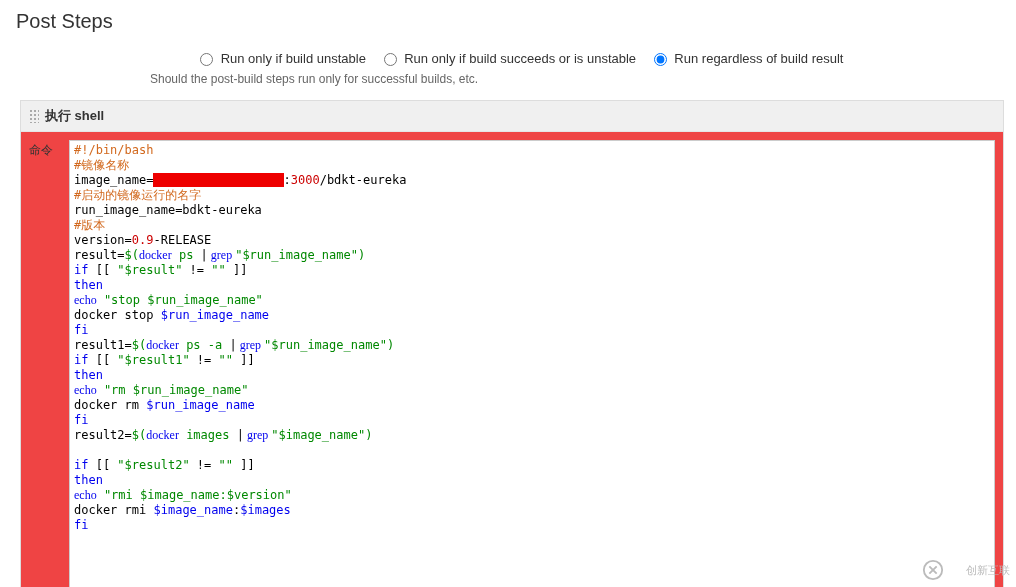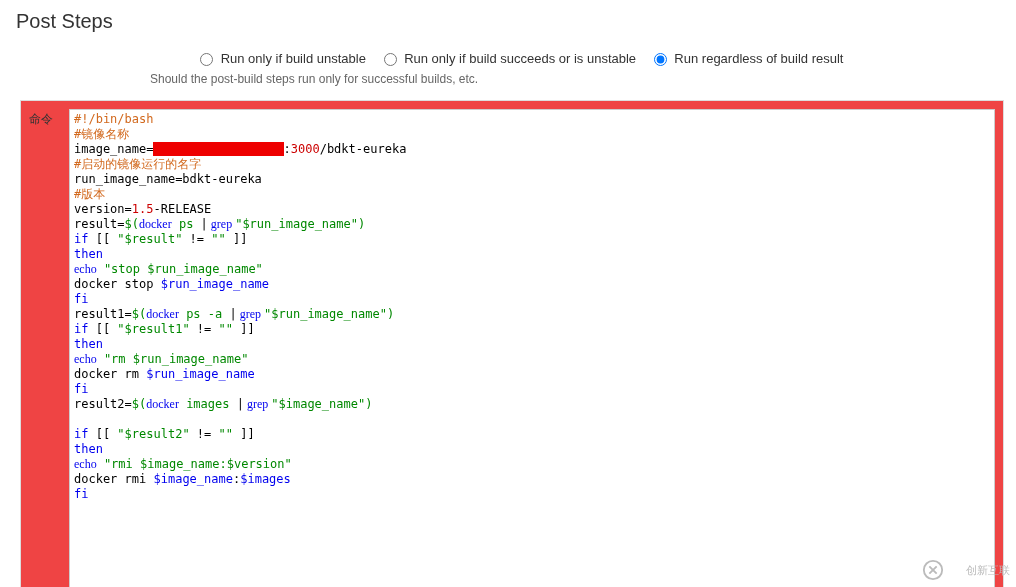--- a/index.html
+++ b/index.html
@@ -123,29 +123,33 @@
   </label>
   <label>
     <input type="radio" name="poststeps" checked="" style="">
     <span>Run regardless of build result</span>
   </label>
 </div>
 
 <div class="help-text">Should the post-build steps run only for successful builds, etc.</div>
 
 <div class="step-box">
+  <div class="step-title-bar">
+    <span class="drag-handle"></span>
+    <span>执行 shell</span>
+  </div>
   <div class="step-body">
     <div class="field-label">命令</div>
     <div class="code-area" id="code-area"><span class="comment-g">#!/bin/bash</span>
 <span class="comment-g">#镜像名称</span>
 image_name=<span class="redact">XXXXXXXXXXXXXXXXXX</span>:<span class="num-r">3000</span>/bdkt-eureka
 <span class="comment-g">#启动的镜像运行的名字</span>
 run_image_name=bdkt-eureka
 <span class="comment-g">#版本</span>
-version=<span class="num-r">1.5</span>-RELEASE
+version=<span class="num-r">0.9</span>-RELEASE
 result=<span class="sub-g">$(</span><span class="cmd-b">docker</span><span class="sub-g"> ps </span>|<span class="cmd-b"> grep </span><span class="str-g">"$run_image_name"</span><span class="sub-g">)</span>
 <span class="kw-b">if</span> [[ <span class="str-g">"$result"</span> != <span class="str-g">""</span> ]]
 <span class="kw-b">then</span>
 <span class="cmd-b">echo</span> <span class="str-g">"stop $run_image_name"</span>
 docker stop <span class="var-b">$run_image_name</span>
 <span class="kw-b">fi</span>
 result1=<span class="sub-g">$(</span><span class="cmd-b">docker</span><span class="sub-g"> ps -a </span>|<span class="cmd-b"> grep </span><span class="str-g">"$run_image_name"</span><span class="sub-g">)</span>
 <span class="kw-b">if</span> [[ <span class="str-g">"$result1"</span> != <span class="str-g">""</span> ]]
 <span class="kw-b">then</span>
 <span class="cmd-b">echo</span> <span class="str-g">"rm $run_image_name"</span>

